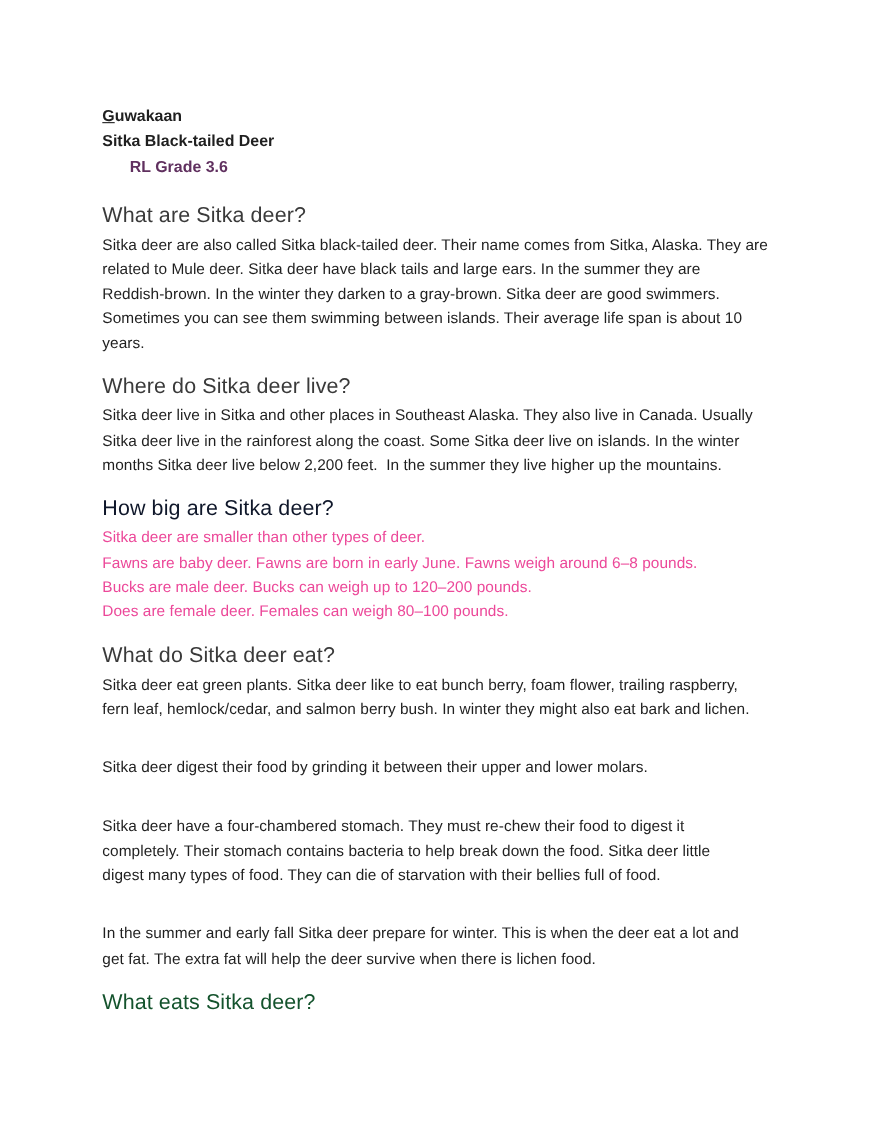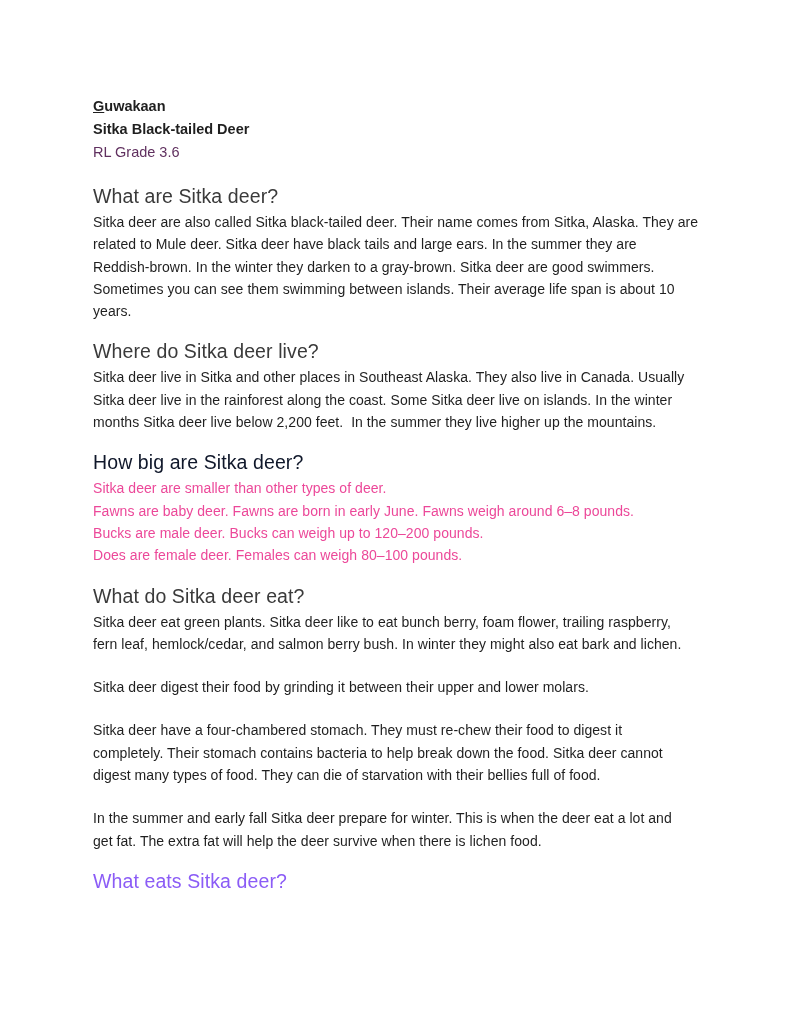--- a/index.html
+++ b/index.html
@@ -18,43 +18,44 @@
   .doc-title-line {
     font-size: 14.5px;
     font-weight: bold;
     line-height: 23px;
     color: #1f1f1f;
     white-space: pre;
   }
   .doc-title-line .init { text-decoration: underline; }
   .reading-level {
     font-size: 14.5px;
-    font-weight: normal;
+    font-weight: bold;
     line-height: 23px;
     color: #60305f;
     white-space: pre;
+    margin-left: 25px;
   }
   .section-heading {
     font-size: 19.5px;
     font-weight: 400;
     line-height: 25px;
     margin: 17px 0 2px 0;
     color: #3a3a3a;
     letter-spacing: 0.1px;
     white-space: pre;
   }
   .para {
     font-size: 14px;
     line-height: 22.3px;
     margin: 2px 0 0 0;
     color: #1f1f1f;
     white-space: pre;
     letter-spacing: 0.05px;
   }
-  .para + .para { margin-top: 21px; }
+  .para + .para { margin-top: 31px; }
 </style>
 </head>
 <body>
 
 <div class="page" style="background: rgb(255, 255, 255);">
 
   <div class="doc-title-block">
     <div class="doc-title-line"><span class="init">G</span><span>uwakaan</span></div>
     <div class="doc-title-line">Sitka Black-tailed Deer</div>
     <div class="reading-level" style="color: rgb(96, 48, 95);">RL Grade 3.6</div>
@@ -83,23 +84,23 @@
 Bucks are male deer. Bucks can weigh up to 120–200 pounds.
 Does are female deer. Females can weigh 80–100 pounds.</div>
   </div>
 
   <div>
     <div class="section-heading" style="color: rgb(58, 58, 58);">What do Sitka deer eat?</div>
     <div class="para" style="color: rgb(31, 31, 31);">Sitka deer eat green plants. Sitka deer like to eat bunch berry, foam flower, trailing raspberry,
 fern leaf, hemlock/cedar, and salmon berry bush. In winter they might also eat bark and lichen.</div>
     <div class="para" style="color: rgb(31, 31, 31);">Sitka deer digest their food by grinding it between their upper and lower molars.</div>
     <div class="para" style="color: rgb(31, 31, 31);">Sitka deer have a four-chambered stomach. They must re-chew their food to digest it
-completely. Their stomach contains bacteria to help break down the food. Sitka deer cannot
+completely. Their stomach contains bacteria to help break down the food. Sitka deer little
 digest many types of food. They can die of starvation with their bellies full of food.</div>
     <div class="para" style="color: rgb(31, 31, 31);">In the summer and early fall Sitka deer prepare for winter. This is when the deer eat a lot and
 get fat. The extra fat will help the deer survive when there is lichen food.</div>
   </div>
 
   <div>
-    <div class="section-heading" style="color: #8b5cf6;">What eats Sitka deer?</div>
+    <div class="section-heading" style="color: #14532d;">What eats Sitka deer?</div>
   </div>
 
 </div>
 
 </body></html>

